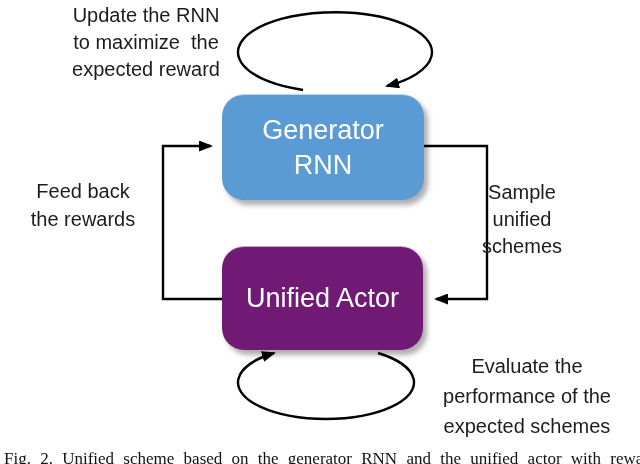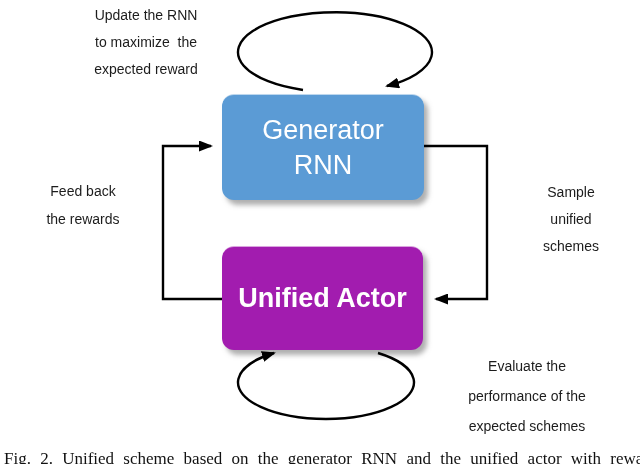--- a/index.html
+++ b/index.html
@@ -2,24 +2,24 @@
 <html><head>
 <meta charset="utf-8">
 <style>
   html,body{margin:0;padding:0;background:#ffffff;}
   .canvas{
     position:relative;width:640px;height:464px;background:#ffffff;
     overflow:hidden;font-family:"Liberation Sans",sans-serif;color:#1c1c1c;
   }
   .annot{
     position:absolute;text-align:center;white-space:pre-wrap;
-    font-size:14px;line-height:27px;font-weight:500;letter-spacing:0px;
+    font-size:20px;line-height:27px;font-weight:500;letter-spacing:0px;
   }
   .box{
-    position:absolute;border-radius:12px;
+    position:absolute;border-radius:22px;
     display:flex;align-items:center;justify-content:center;
     color:#ffffff;font-size:27px;line-height:35px;text-align:center;
     white-space:pre-wrap;
     box-shadow:4px 5px 5px rgba(110,110,110,0.55);
     border-top:1px solid rgba(255,255,255,0.6);
   }
   .box-generator{left:222px;top:94px;width:202px;height:105px;}
   .box-actor{left:222px;top:246px;width:201px;height:103px;}
   svg.arrows{position:absolute;left:0;top:0;pointer-events:none;}
   .caption{
@@ -29,21 +29,21 @@
   }
 </style>
 </head>
 <body>
 
 <div class="canvas">
 
   <div class="box box-generator" style="background: rgb(91, 155, 213);">Generator
 RNN</div>
 
-  <div class="box box-actor" style="background: #a21caf; font-weight: bold;">Unified Actor</div>
+  <div class="box box-actor" style="background: #701a75;">Unified Actor</div>
 
   <svg class="arrows" width="640" height="464" viewBox="0 0 640 464">
     <defs>
       <marker id="arrowhead" markerUnits="userSpaceOnUse" markerWidth="14" markerHeight="11" refX="12" refY="5.5" orient="auto">
         <path d="M0,0 L14,5.5 L0,11 Z" fill="#000000"></path>
       </marker>
     </defs>
 
     <path d="M 303 90 A 97 40 0 1 1 387 86" fill="none" stroke="#000000" stroke-width="2.4" marker-end="url(#arrowhead)"></path>
 
@@ -54,21 +54,21 @@
     <path d="M 378 353 A 88 36.5 0 1 1 274 353" fill="none" stroke="#000000" stroke-width="2.4" marker-end="url(#arrowhead)"></path>
   </svg>
 
   <div class="annot" style="left:40px;top:2px;width:212px;">Update the RNN
 to maximize  the
 expected reward</div>
 
   <div class="annot" style="left:8px;top:177px;width:150px;line-height:28px;">Feed back
 the rewards</div>
 
-  <div class="annot" style="left:520px;top:179px;width:102px;text-align:center;">Sample
+  <div class="annot" style="left:471px;top:179px;width:102px;text-align:center;">Sample
 unified
 schemes</div>
 
   <div class="annot" style="left:422px;top:351px;width:210px;line-height:30px;">Evaluate the
 performance of the
 expected schemes</div>
 
   <div class="caption">Fig. 2.   Unified scheme based on the generator RNN and the unified actor with reward feedback</div>
 
 </div>

